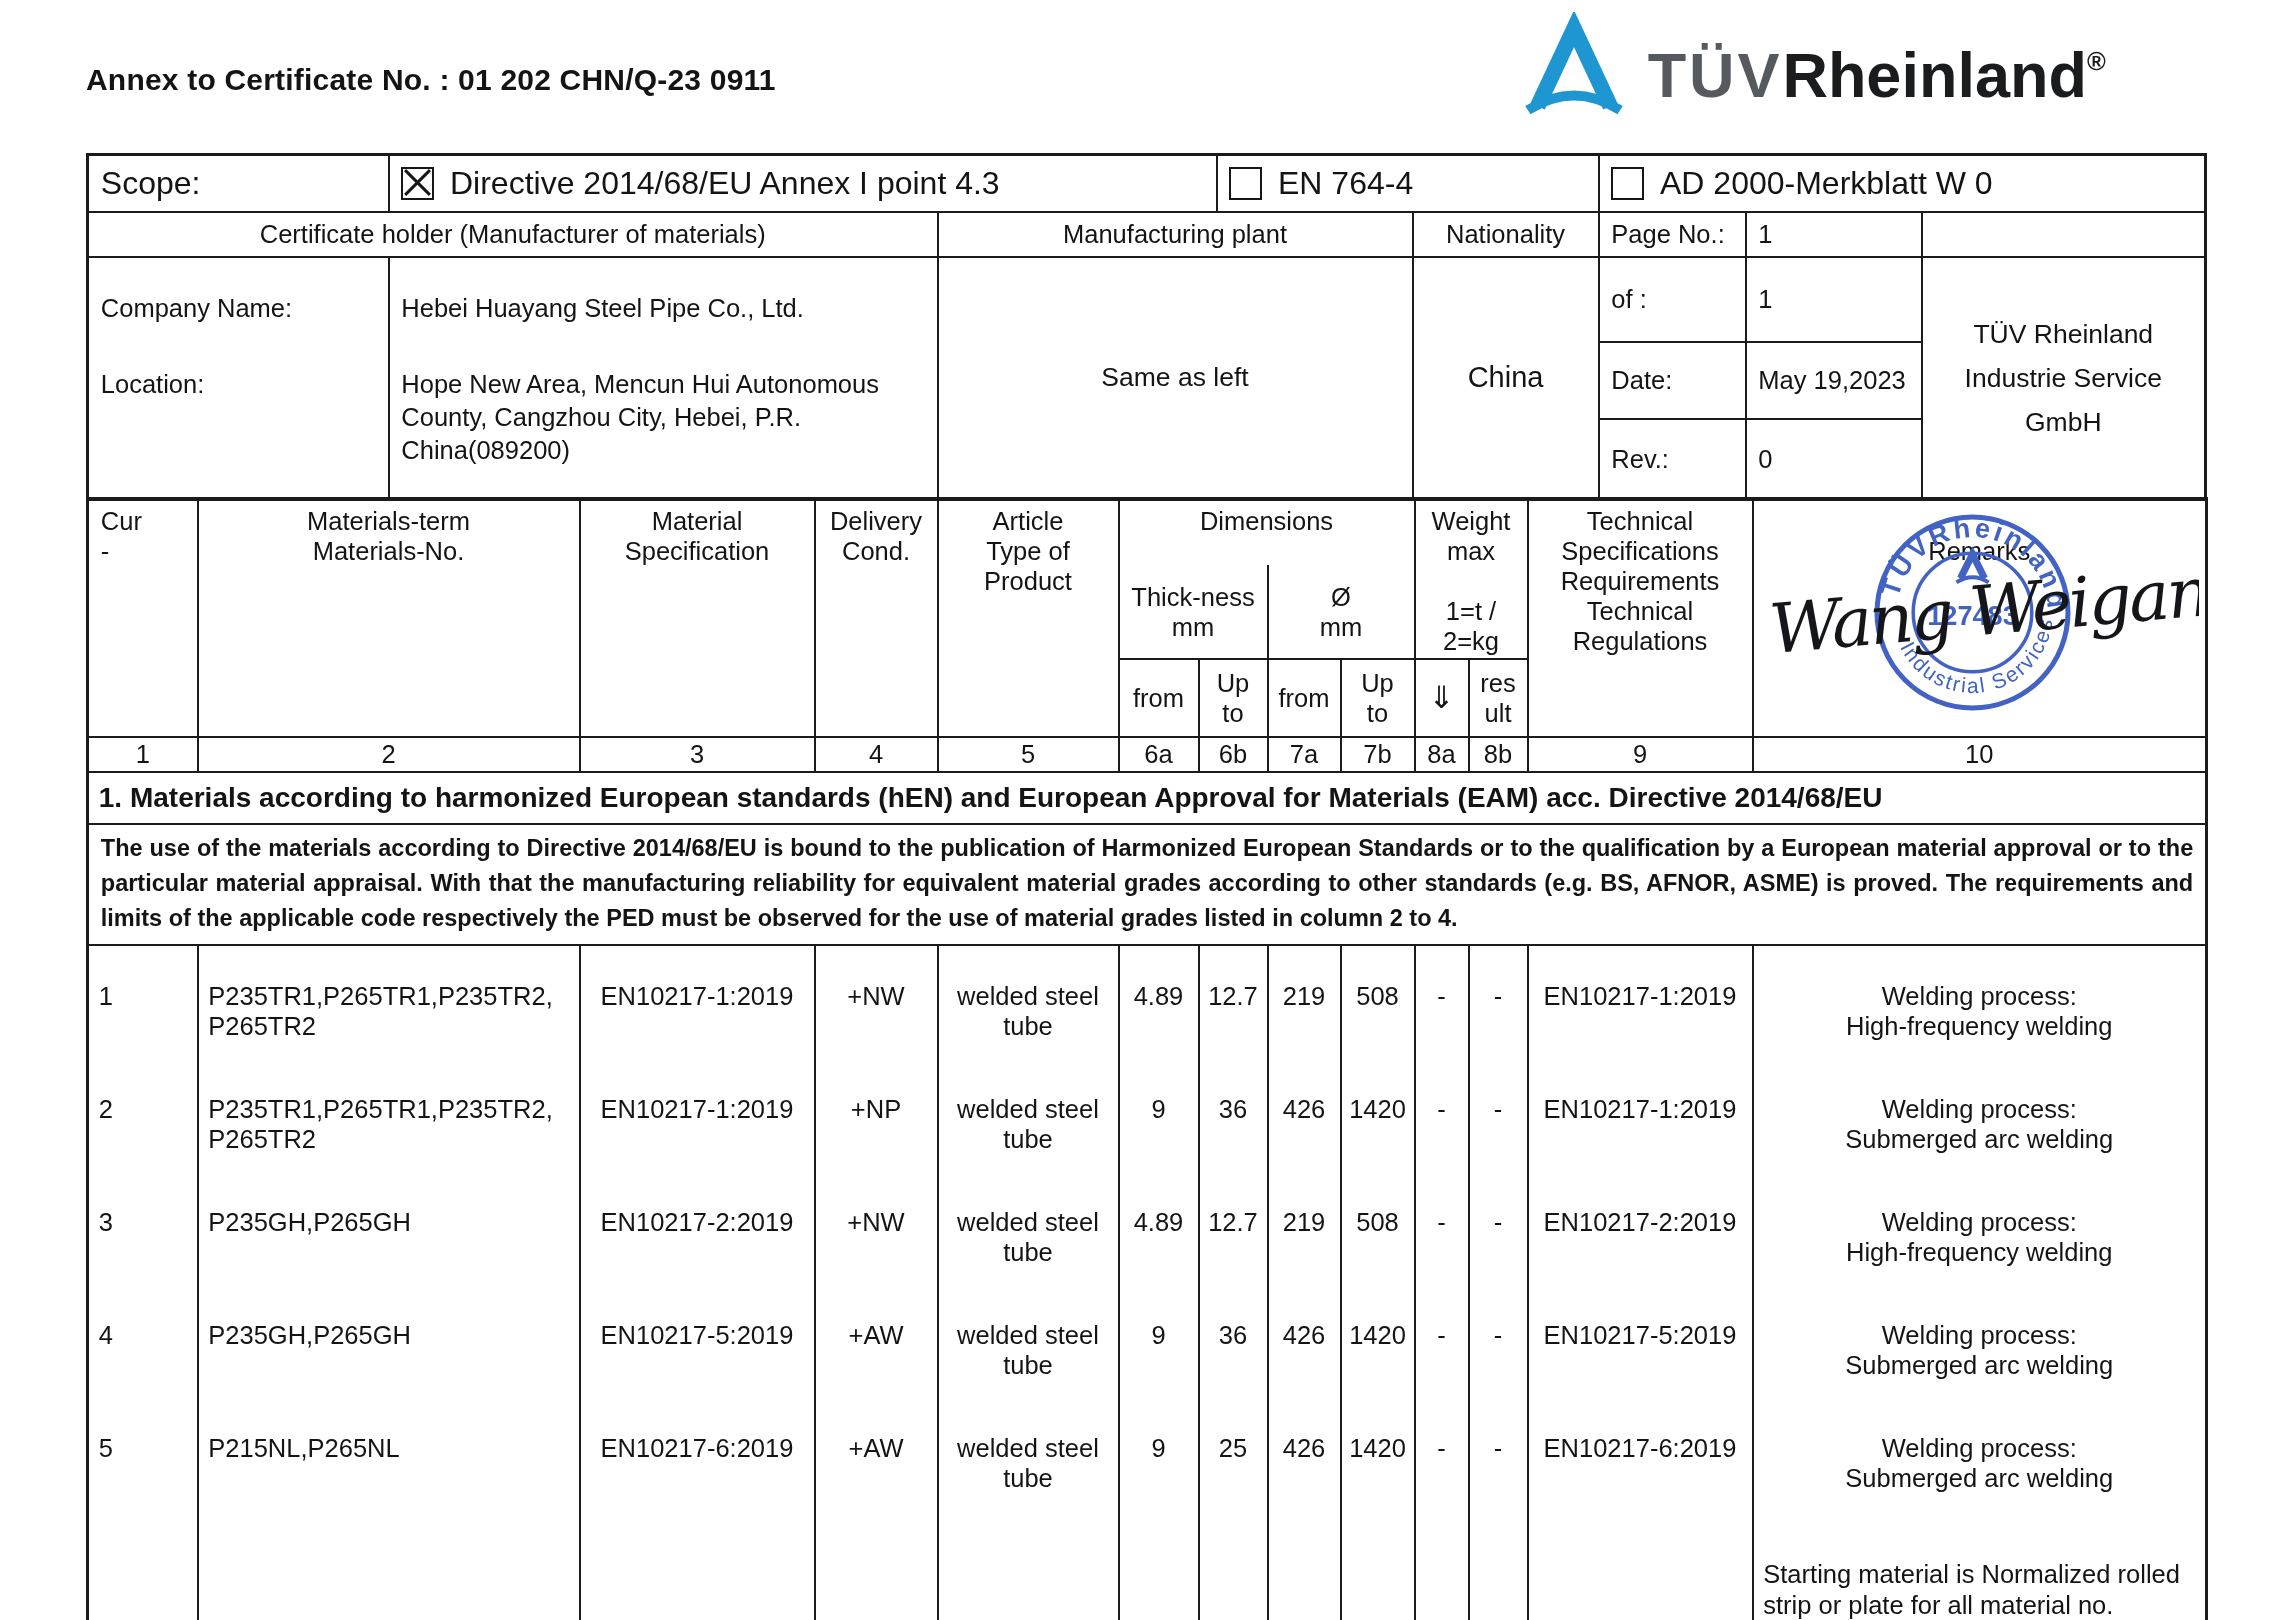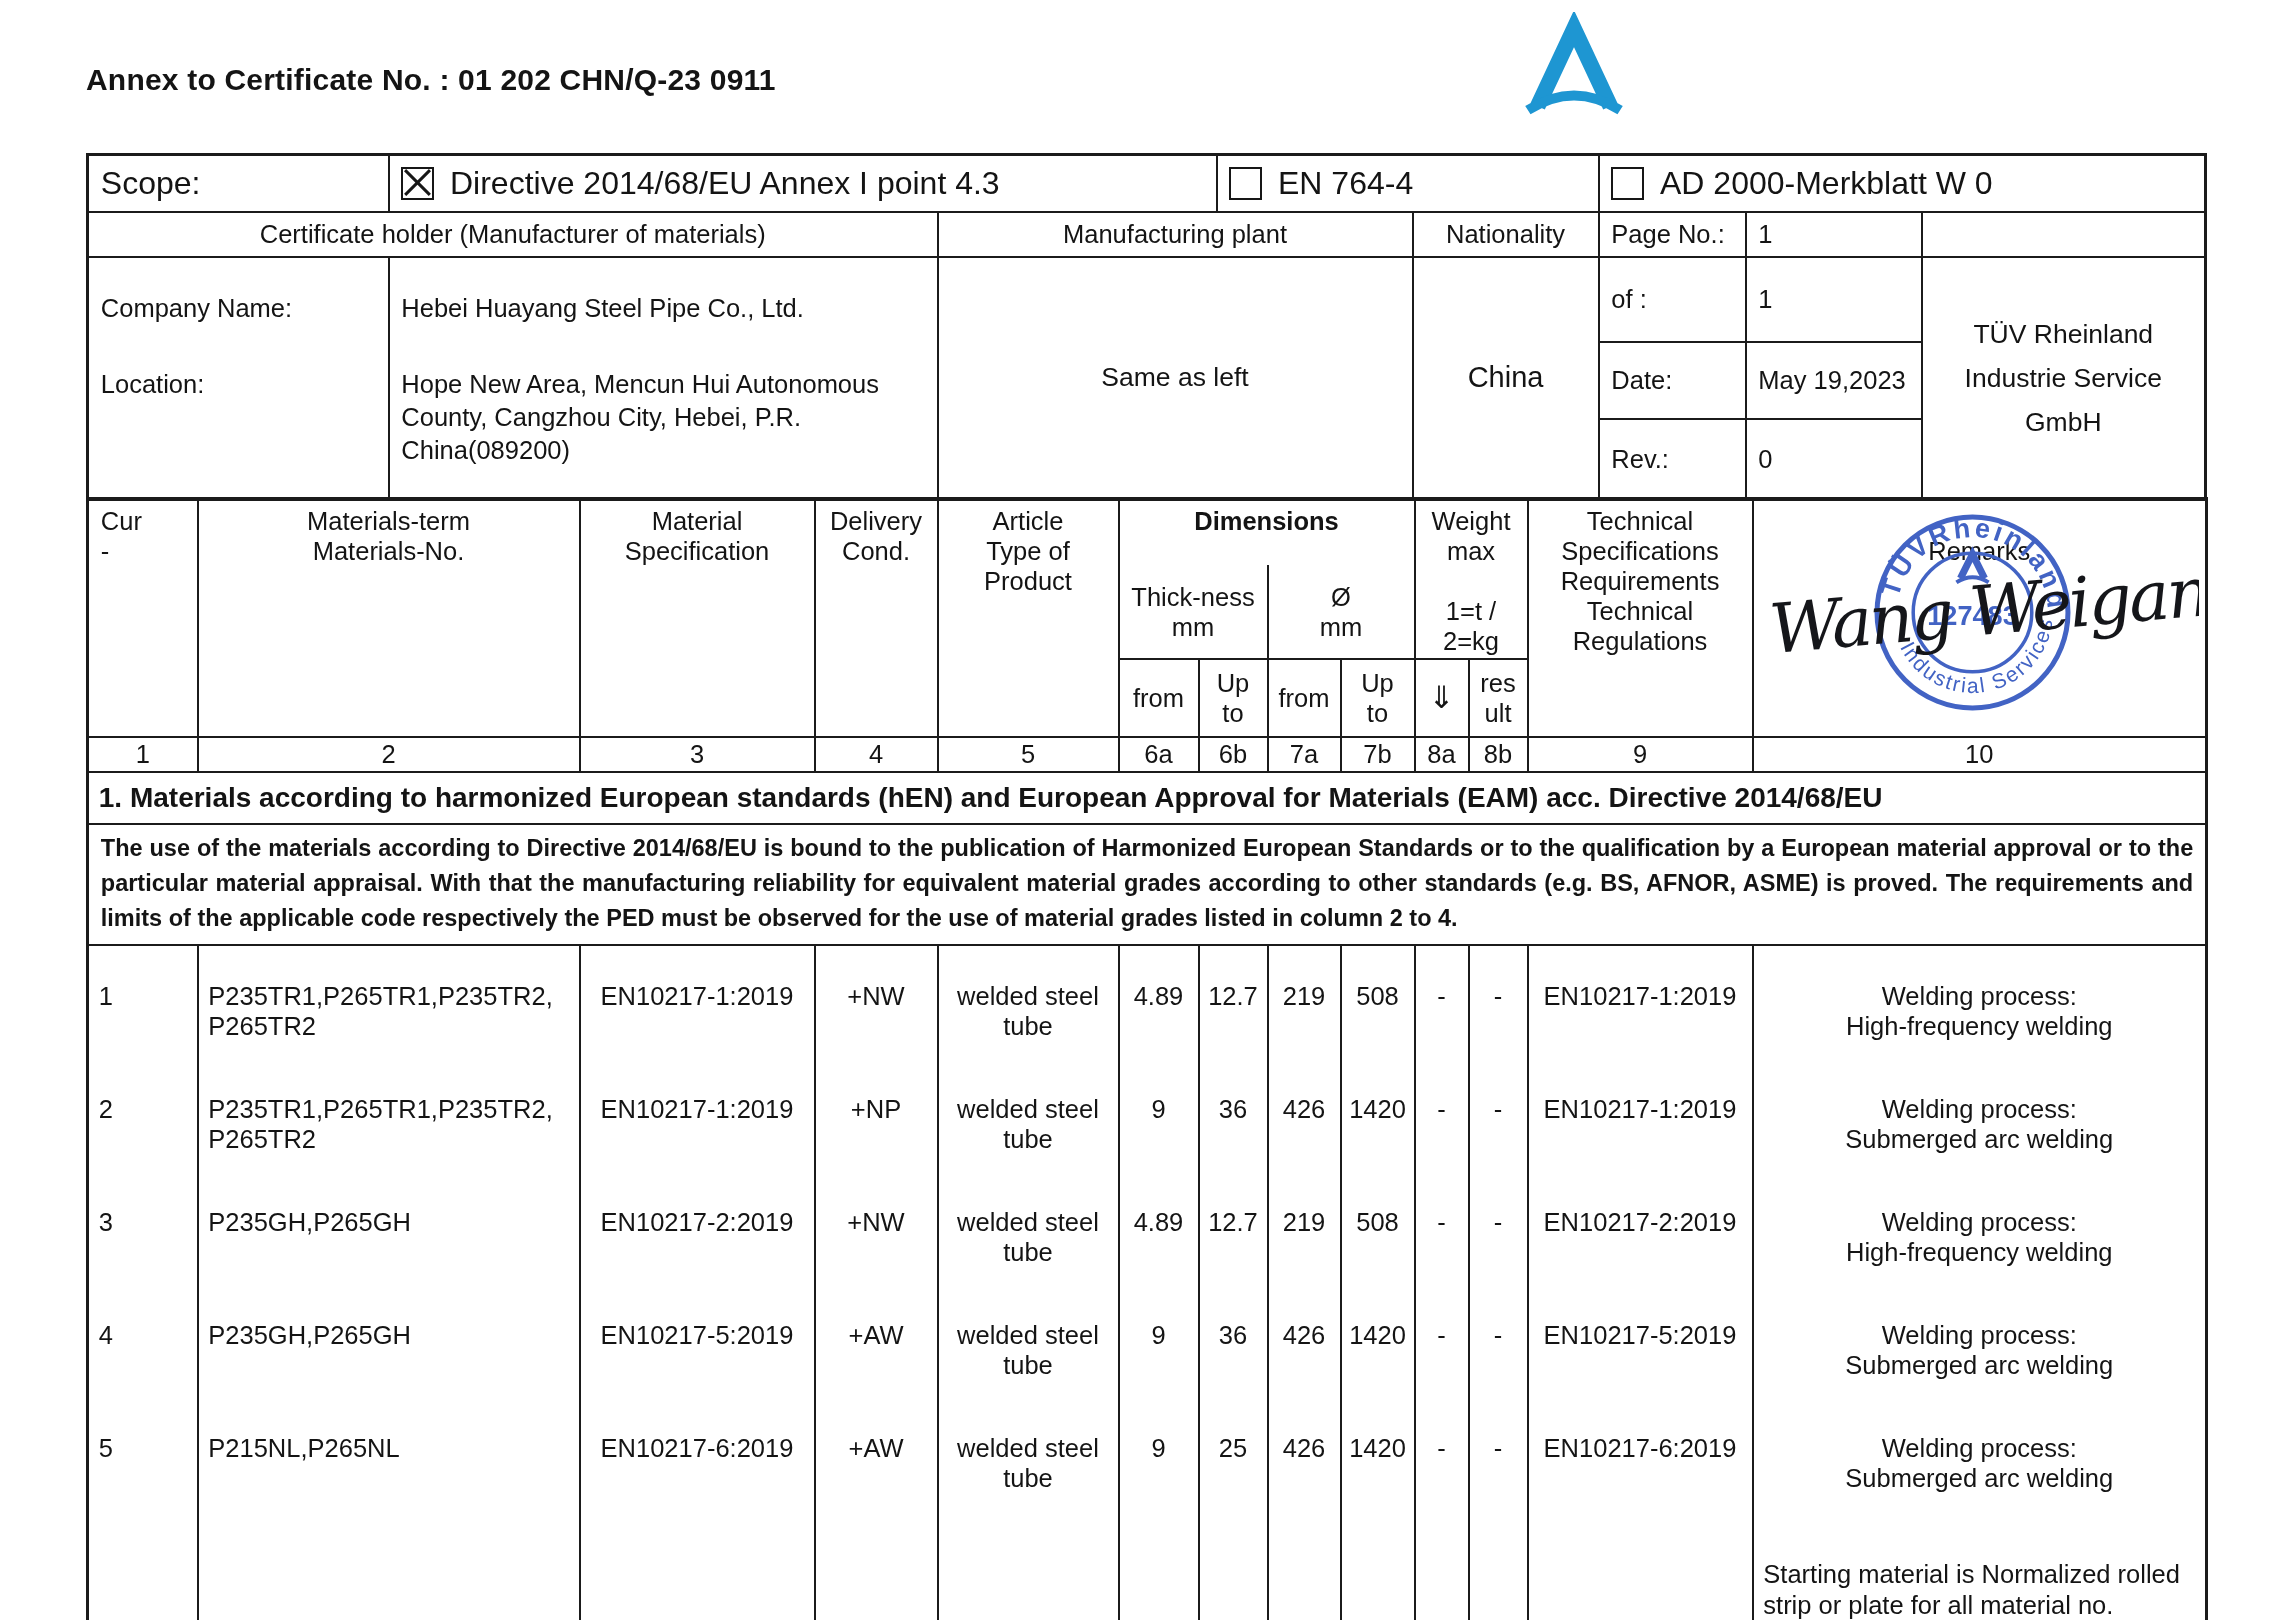--- a/index.html
+++ b/index.html
@@ -28,21 +28,21 @@
   .cbx.checked::before{transform:rotate(45deg);}
   .cbx.checked::after{transform:rotate(-45deg);}
   .scope-row td{font-size:32px;}
 
   .org-cell{font-size:26.5px;line-height:44px;}
   .loc-block{margin-top:13.7px;line-height:33px;}
   .cmp-line{line-height:33px;}
 
   
   .hd{line-height:30px;}
-  .no-b{border-bottom-style:hidden;font-weight:bold;}
+  .no-b{border-bottom-style:hidden;}
   .no-t{border-top-style:hidden;}
   .arrow-cell{font-size:31px;}
   .colnum td{height:35px;font-size:25.5px;padding:0 2px;}
   .section-row td{text-align:left;font-size:28px;font-weight:bold;padding:3.9px 9.8px;}
   .note-row td{text-align:justify;font-size:23.5px;font-weight:bold;line-height:35px;padding:5.9px 11.8px 7.8px 11.8px;}
 
   
   .data-row td{vertical-align:top;padding:5.9px 3.9px 0 3.9px;height:534px;}
   .entry{height:84px;line-height:30px;overflow:visible;}
   .e-left{text-align:left;padding-left:5.9px;}
@@ -57,20 +57,21 @@
 <body>
 
 <div class="page">
 
   <div class="hdr-title">Annex to Certificate No. : 01 202 CHN/Q-23 0911</div>
   <div class="logo">
     <svg width="120" height="106" viewBox="0 0 122 108">
       <path d="M24,96 L61,17 L98,96" fill="none" stroke="#1e96d2" stroke-width="16" stroke-linejoin="miter"></path>
       <path d="M14,100 Q61,70 108,100" fill="none" stroke="#1e96d2" stroke-width="10"></path>
     </svg>
+    <div class="logo-text"><span class="logo-tuv">TÜV</span><span class="logo-rh">Rheinland</span><span class="logo-reg">®</span></div>
   </div>
 
   <div class="sheet">
 
     <table class="top-table">
       <colgroup>
         <col style="width:301px">
           <col style="width:549px">
           <col style="width:279px">
           <col style="width:196px">

